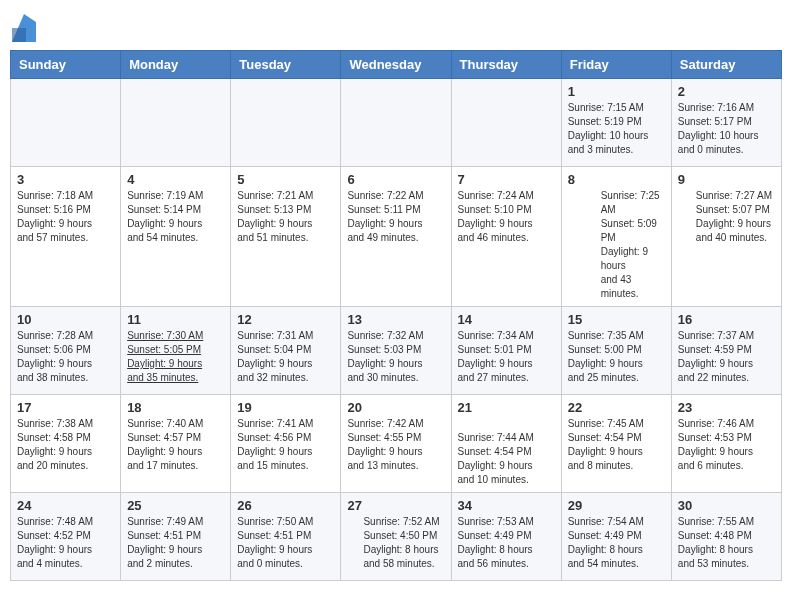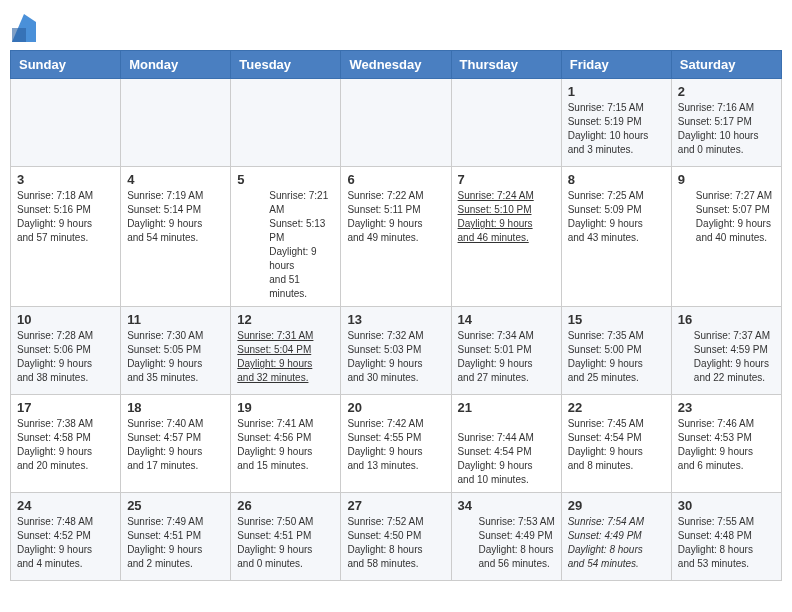--- a/index.html
+++ b/index.html
@@ -168,42 +168,42 @@
           </td>
           <td>
             <span class="day-number">4</span>
             <div class="day-info" style="white-space: pre-line;">Sunrise: 7:19 AM
 Sunset: 5:14 PM
 Daylight: 9 hours
 and 54 minutes.</div>
           </td>
           <td>
             <span class="day-number">5</span>
-            <div class="day-info" style="white-space: pre-line; margin-left: 32px;">Sunrise: 7:21 AM
+            <div class="day-info" style="white-space: pre-line;">Sunrise: 7:21 AM
 Sunset: 5:13 PM
 Daylight: 9 hours
 and 51 minutes.</div>
           </td>
           <td>
             <span class="day-number">6</span>
             <div class="day-info" style="white-space: pre-line;">Sunrise: 7:22 AM
 Sunset: 5:11 PM
 Daylight: 9 hours
 and 49 minutes.</div>
           </td>
           <td>
             <span class="day-number">7</span>
-            <div class="day-info" style="white-space: pre-line; text-decoration: underline;">Sunrise: 7:24 AM
+            <div class="day-info" style="white-space: pre-line;">Sunrise: 7:24 AM
 Sunset: 5:10 PM
 Daylight: 9 hours
 and 46 minutes.</div>
           </td>
           <td>
             <span class="day-number">8</span>
-            <div class="day-info" style="white-space: pre-line;">Sunrise: 7:25 AM
+            <div class="day-info" style="white-space: pre-line; margin-left: 33px;">Sunrise: 7:25 AM
 Sunset: 5:09 PM
 Daylight: 9 hours
 and 43 minutes.</div>
           </td>
           <td>
             <span class="day-number">9</span>
             <div class="day-info" style="white-space: pre-line; margin-left: 18px;">Sunrise: 7:27 AM
 Sunset: 5:07 PM
 Daylight: 9 hours
 and 40 minutes.</div>
@@ -212,28 +212,28 @@
         <tr>
           <td>
             <span class="day-number">10</span>
             <div class="day-info" style="white-space: pre-line;">Sunrise: 7:28 AM
 Sunset: 5:06 PM
 Daylight: 9 hours
 and 38 minutes.</div>
           </td>
           <td>
             <span class="day-number">11</span>
-            <div class="day-info" style="white-space: pre-line;">Sunrise: 7:30 AM
+            <div class="day-info" style="white-space: pre-line; text-decoration: underline;">Sunrise: 7:30 AM
 Sunset: 5:05 PM
 Daylight: 9 hours
 and 35 minutes.</div>
           </td>
           <td>
             <span class="day-number">12</span>
-            <div class="day-info" style="white-space: pre-line; text-decoration: underline;">Sunrise: 7:31 AM
+            <div class="day-info" style="white-space: pre-line;">Sunrise: 7:31 AM
 Sunset: 5:04 PM
 Daylight: 9 hours
 and 32 minutes.</div>
           </td>
           <td>
             <span class="day-number">13</span>
             <div class="day-info" style="white-space: pre-line;">Sunrise: 7:32 AM
 Sunset: 5:03 PM
 Daylight: 9 hours
 and 30 minutes.</div>
@@ -247,21 +247,21 @@
           </td>
           <td>
             <span class="day-number">15</span>
             <div class="day-info" style="white-space: pre-line;">Sunrise: 7:35 AM
 Sunset: 5:00 PM
 Daylight: 9 hours
 and 25 minutes.</div>
           </td>
           <td>
             <span class="day-number">16</span>
-            <div class="day-info" style="white-space: pre-line; margin-left: 16px;">Sunrise: 7:37 AM
+            <div class="day-info" style="white-space: pre-line;">Sunrise: 7:37 AM
 Sunset: 4:59 PM
 Daylight: 9 hours
 and 22 minutes.</div>
           </td>
         </tr>
         <tr>
           <td>
             <span class="day-number">17</span>
             <div class="day-info" style="white-space: pre-line;">Sunrise: 7:38 AM
 Sunset: 4:58 PM
@@ -328,35 +328,35 @@
           </td>
           <td>
             <span class="day-number">26</span>
             <div class="day-info" style="white-space: pre-line;">Sunrise: 7:50 AM
 Sunset: 4:51 PM
 Daylight: 9 hours
 and 0 minutes.</div>
           </td>
           <td>
             <span class="day-number">27</span>
-            <div class="day-info" style="white-space: pre-line;">Sunrise: 7:52 AM
+            <div class="day-info" style="white-space: pre-line; margin-left: 16px;">Sunrise: 7:52 AM
 Sunset: 4:50 PM
 Daylight: 8 hours
 and 58 minutes.</div>
           </td>
           <td>
             <span class="day-number">34</span>
-            <div class="day-info" style="white-space: pre-line; margin-left: 21px;">Sunrise: 7:53 AM
+            <div class="day-info" style="white-space: pre-line;">Sunrise: 7:53 AM
 Sunset: 4:49 PM
 Daylight: 8 hours
 and 56 minutes.</div>
           </td>
           <td>
             <span class="day-number">29</span>
-            <div class="day-info" style="white-space: pre-line; font-style: italic;">Sunrise: 7:54 AM
+            <div class="day-info" style="white-space: pre-line;">Sunrise: 7:54 AM
 Sunset: 4:49 PM
 Daylight: 8 hours
 and 54 minutes.</div>
           </td>
           <td>
             <span class="day-number">30</span>
             <div class="day-info" style="white-space: pre-line;">Sunrise: 7:55 AM
 Sunset: 4:48 PM
 Daylight: 8 hours
 and 53 minutes.</div>

